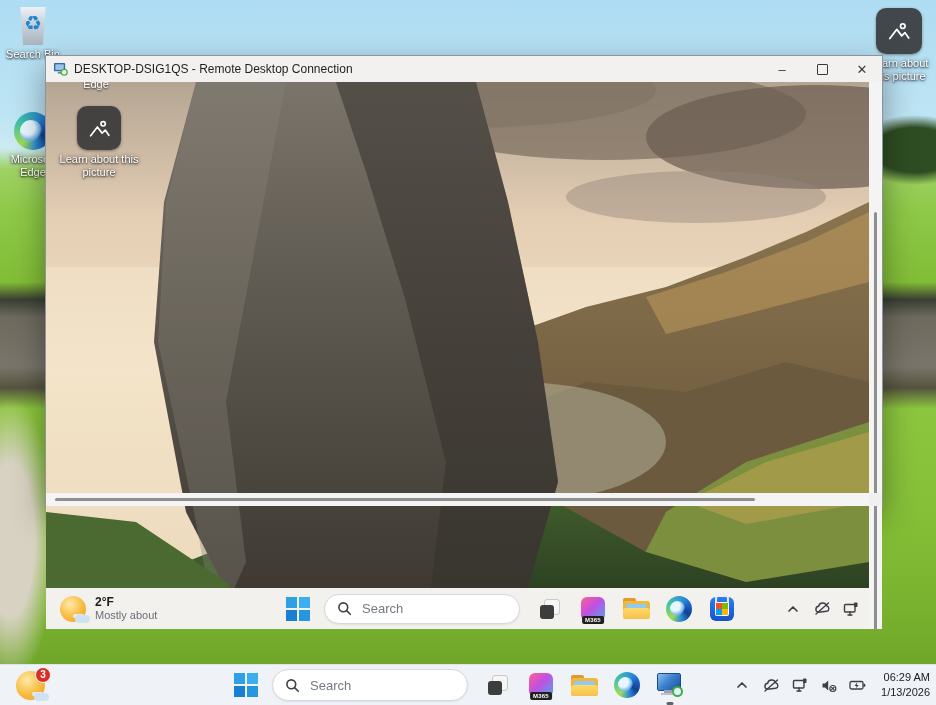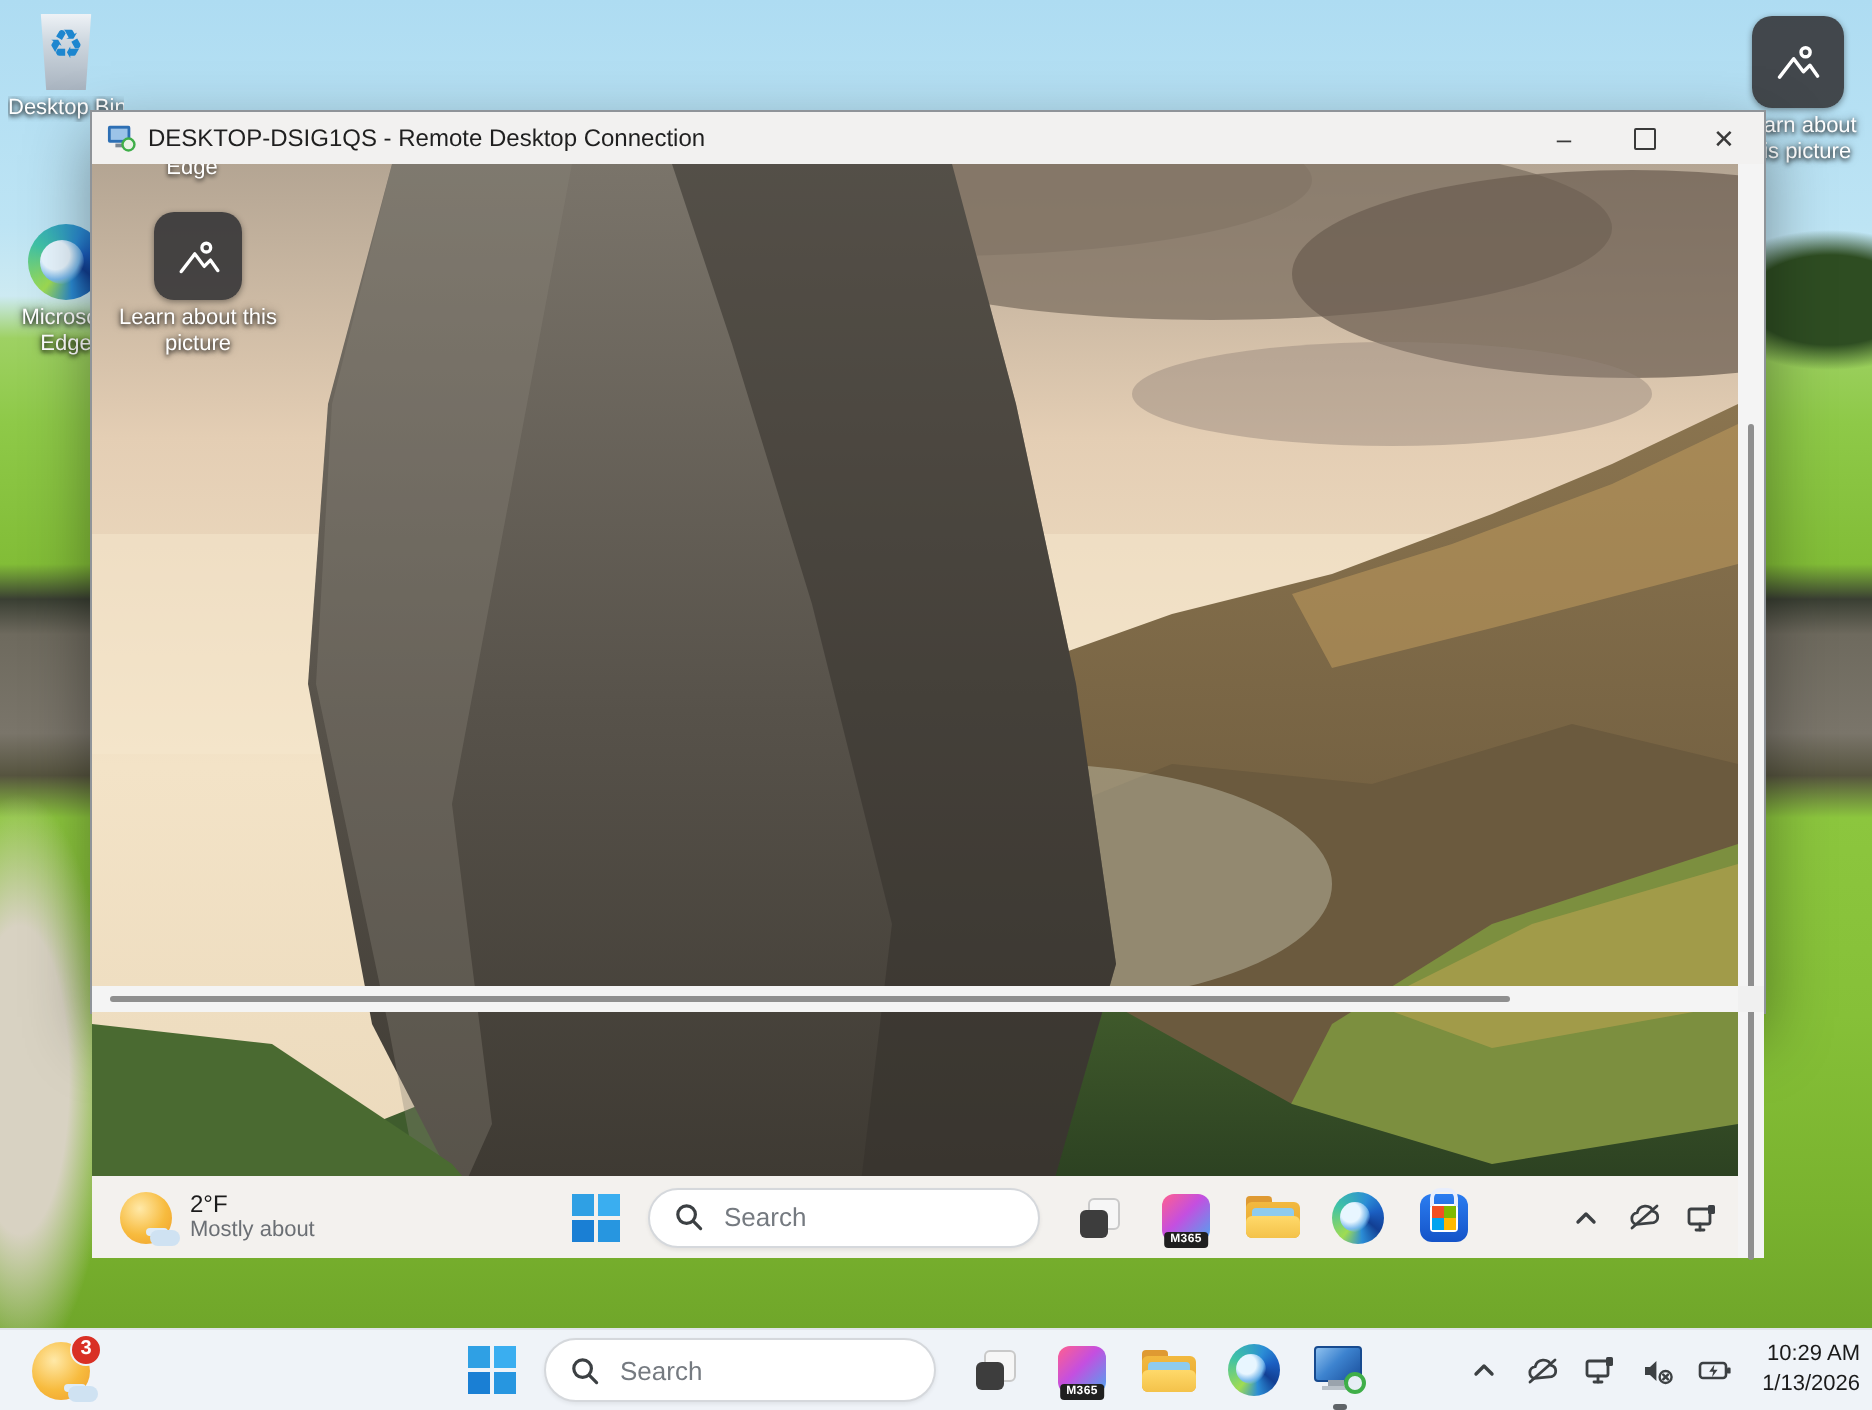--- a/index.html
+++ b/index.html
@@ -65,21 +65,21 @@
   
   .taskbar{position:absolute;left:0;right:0;display:flex;align-items:center;}
   .tb-inner{bottom:0;height:41px;background:#f3f1ee;}
   .tb-outer{bottom:0;height:40px;background:#eff3f8;border-top:1px solid #e0e4e9;z-index:10;}
 
   .weather{position:absolute;left:14px;top:0;bottom:0;display:flex;align-items:center;gap:9px;}
   .sun{position:relative;width:26px;height:26px;border-radius:50%;
     background:radial-gradient(circle at 38% 32%, #ffe9a8, #f7bb3e 55%, #ef9c28);}
   .sun .cl{position:absolute;right:-4px;bottom:-1px;width:15px;height:8px;border-radius:6px;
     background:#cfe2f2;box-shadow:-4px -3px 0 -2px #dfecf7;}
-  .wtxt .t1{font-size:12px;font-weight:normal;color:#1b1b1b;line-height:1.2;}
+  .wtxt .t1{font-size:12px;font-weight:bold;color:#1b1b1b;line-height:1.2;}
   .wtxt .t2{font-size:11px;color:#6b6f74;line-height:1.2;}
 
   .tb-center{position:absolute;top:0;bottom:0;display:flex;align-items:center;gap:13px;}
   .startbtn{width:26px;height:26px;display:grid;grid-template-columns:11px 11px;
     grid-template-rows:11px 11px;gap:2px;align-content:center;justify-content:center;}
   .startbtn i{display:block;}
   .startbtn i:nth-child(1){background:#2fa0e4;}
   .startbtn i:nth-child(2){background:#3aaef0;}
   .startbtn i:nth-child(3){background:#1a7fd4;}
   .startbtn i:nth-child(4){background:#2796e0;}
@@ -146,21 +146,21 @@
 
 <div class="screen">
 
   <div class="host-wall"></div>
 
   <div class="dicon" style="left:4px;top:5px;width:58px;z-index:1;">
     <div class="bin">
       <div class="can"></div>
       <div class="recy">♻</div>
     </div>
-    <div class="lbl clip" style="width:58px;height:13px;white-space:nowrap;">Desktop Bin</div>
+    <div class="lbl clip" style="width:58px;height:13px;white-space:nowrap;">Search Bin</div>
   </div>
 
   <div class="dicon" style="left:6px;top:112px;width:54px;z-index:1;">
     <div class="edge-ball" style="width:38px;height:38px;"></div>
     <div class="lbl" style="width:54px;">Microsoft Edge</div>
   </div>
 
   <div class="dicon" style="left:862px;top:8px;width:74px;z-index:1;">
     <div class="picture-glyph">
       <svg class="ic" width="26" height="26" viewBox="0 0 24 24" fill="none" stroke="#fff" stroke-width="1.6" stroke-linecap="round" stroke-linejoin="round">
@@ -423,18 +423,18 @@
         </svg>
       </div>
       <div class="trayicon">
         <svg class="ic" width="18" height="14" viewBox="0 0 18 14" fill="none" stroke="#3c4043" stroke-width="1.3">
           <rect x="1" y="3.5" width="13" height="7.5" rx="1.5"></rect>
           <rect x="14.5" y="5.8" width="1.8" height="3" rx="0.6" fill="#3c4043" stroke="none"></rect>
           <path d="M8.2 4.2 L5.6 7.9 H7.6 L7 10.6 L9.8 6.9 H7.8 Z" fill="#3c4043" stroke="none"></path>
         </svg>
       </div>
       <div class="clock">
-        <div>10:29 AM</div>
+        <div>06:29 AM</div>
         <div>1/13/2026</div>
       </div>
     </div>
   </div>
 </div>
 
 </body></html>

